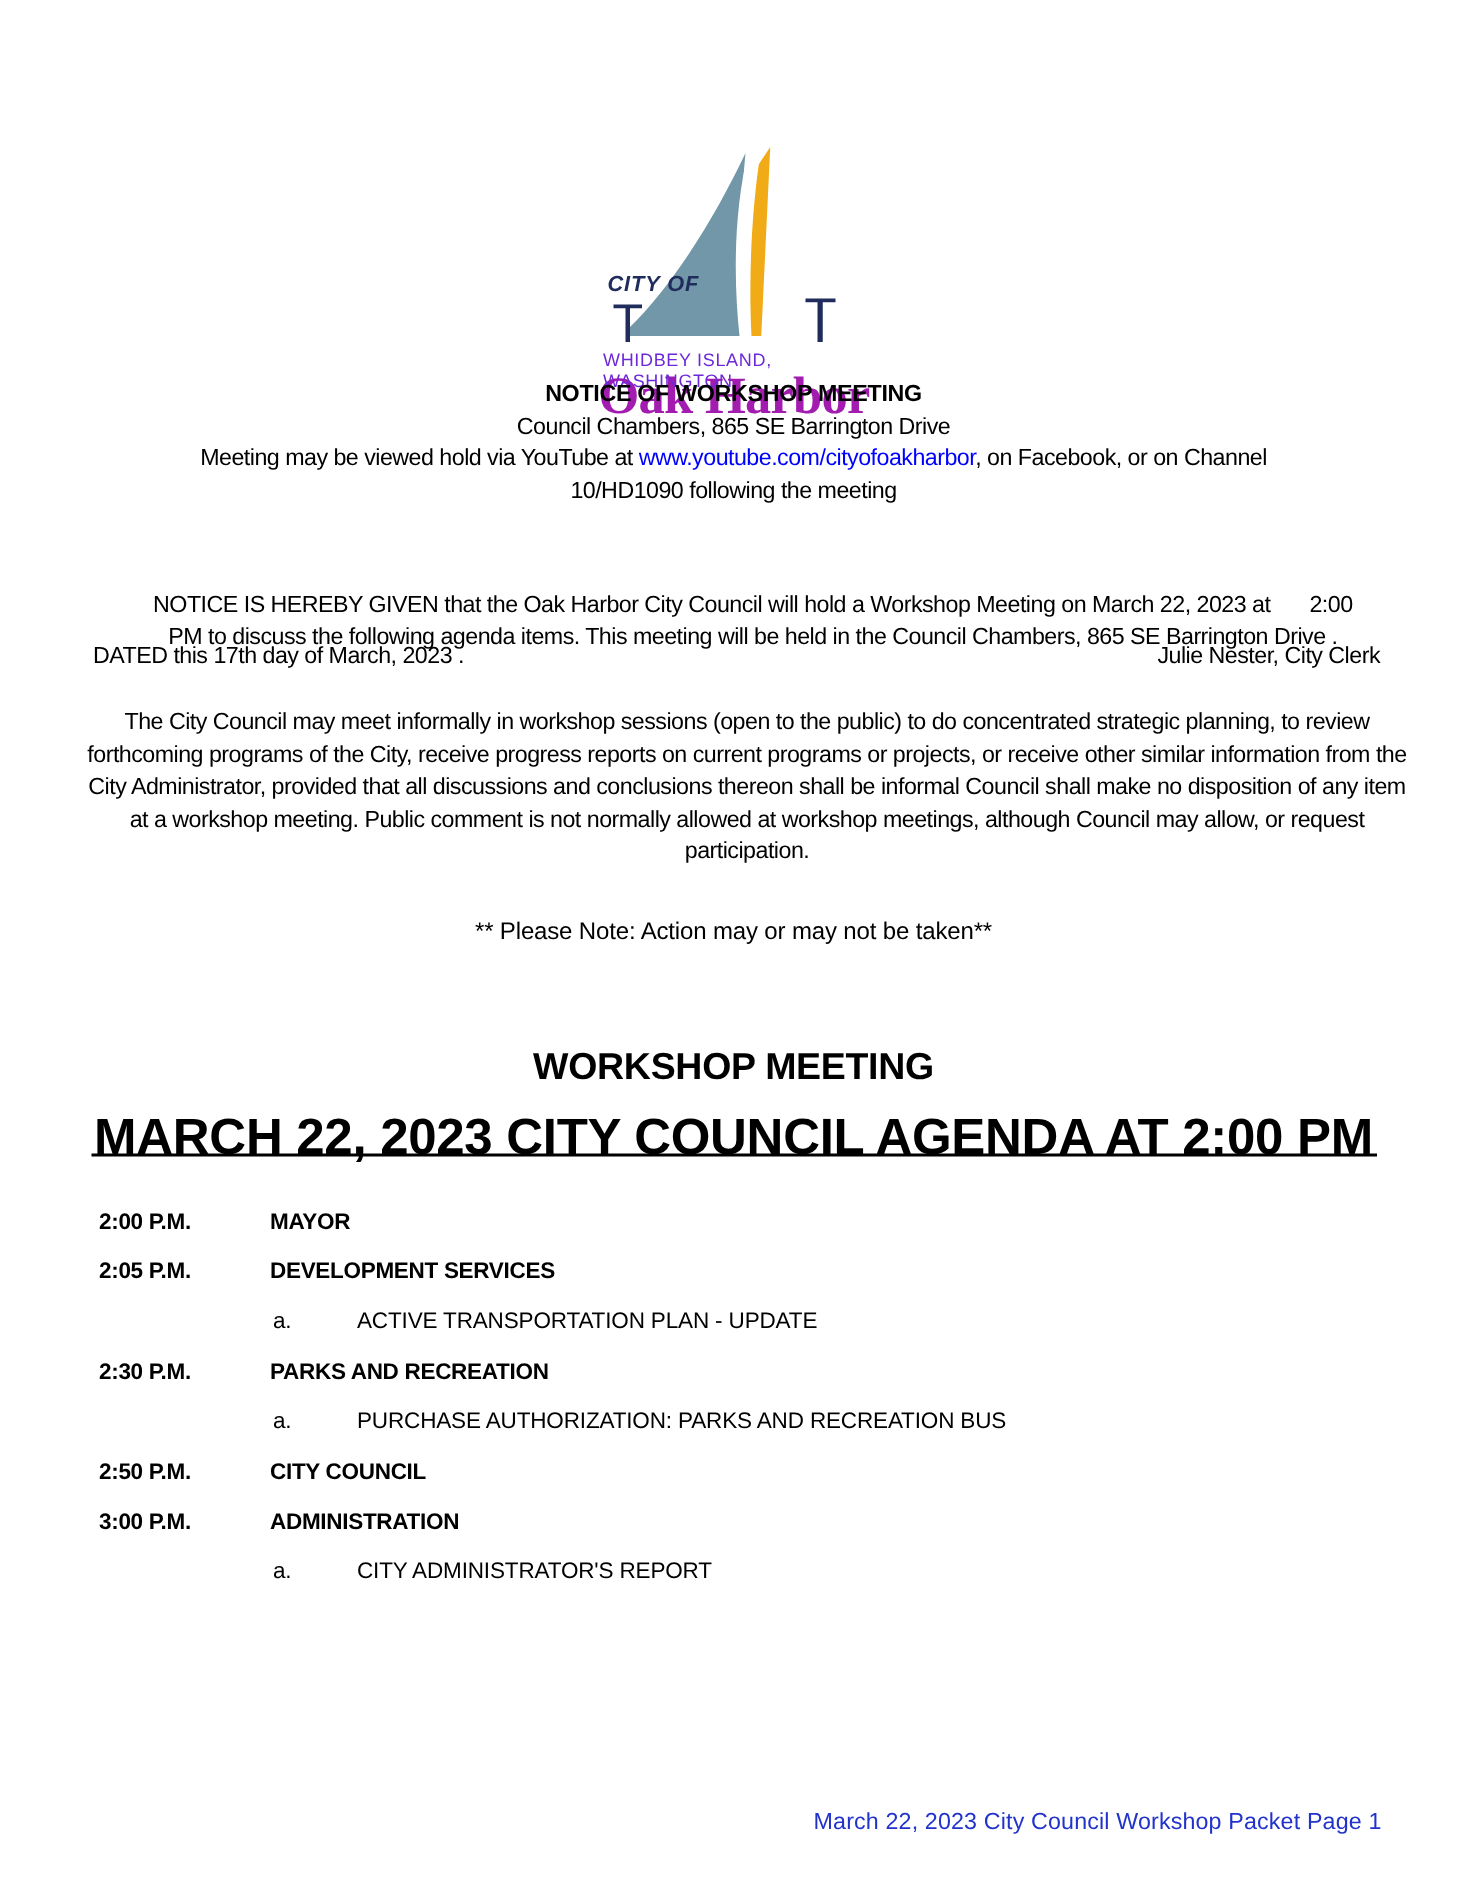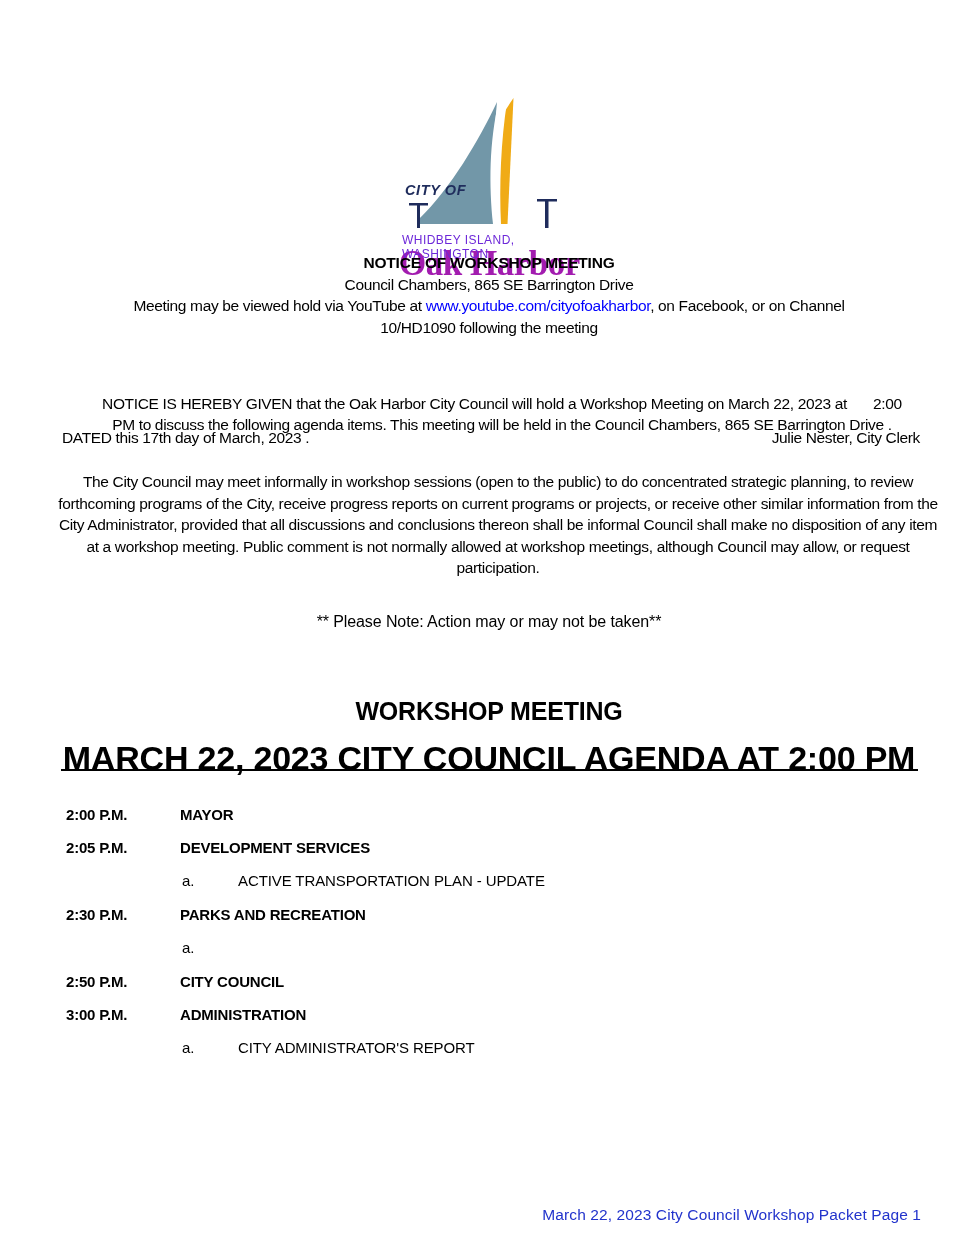--- a/index.html
+++ b/index.html
@@ -256,20 +256,21 @@
           <span class="subtext">ACTIVE TRANSPORTATION PLAN - UPDATE</span>
         </div>
       </div>
       <div class="agenda-group">
         <div class="agenda-head">
           <span class="time">2:30 P.M.</span>
           <span class="dept">PARKS AND RECREATION</span>
         </div>
         <div class="agenda-sub">
           <span class="letter">a.</span>
+          <span class="subtext">PURCHASE AUTHORIZATION: PARKS AND RECREATION BUS</span>
         </div>
       </div>
       <div class="agenda-group">
         <div class="agenda-head">
           <span class="time">2:50 P.M.</span>
           <span class="dept">CITY COUNCIL</span>
         </div>
       </div>
       <div class="agenda-group">
         <div class="agenda-head">

